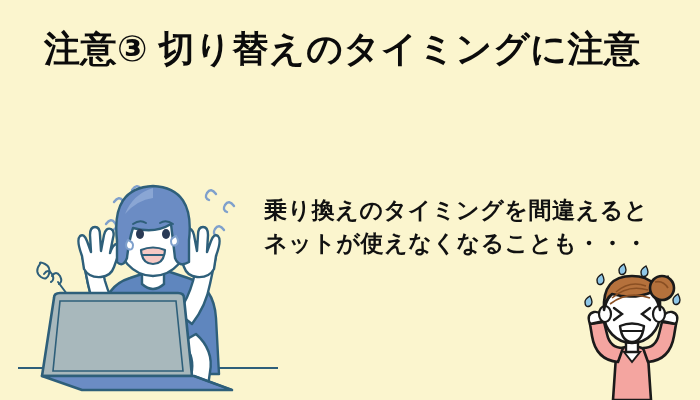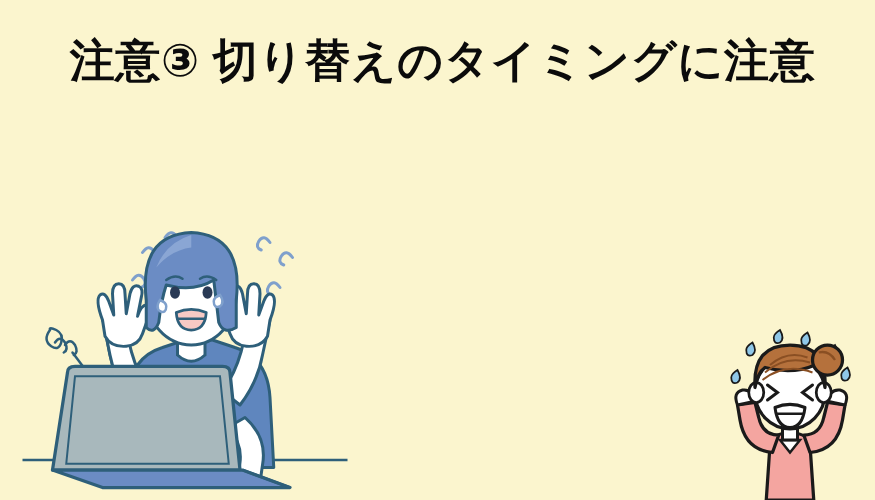--- a/index.html
+++ b/index.html
@@ -23,21 +23,20 @@
     position: absolute;
     left: 44px;
     top: 26px;
     width: 620px;
     font-size: 36px;
     font-weight: bold;
     letter-spacing: 0.5px;
     color: #0B0B0B;
     line-height: 1.25;
     white-space: nowrap;
-    text-align: center;
   }
   #body-text {
     position: absolute;
     left: 264px;
     top: 194px;
     font-size: 23px;
     font-weight: bold;
     color: #111111;
     line-height: 1.42;
     letter-spacing: 0.6px;
@@ -125,20 +124,24 @@
 
       <g>
         <path d="M44 120 q0 -5 6 -5 h118 q6 0 6 5 l8 78 h-150 z" fill="#A8B8BC" stroke="#2E5F7A" stroke-width="2.6" stroke-linejoin="round"></path>
         <path d="M50 123 h116 l7 70 h-130 z" fill="none" stroke="#2E5F7A" stroke-width="1.6"></path>
         <path d="M32 198 h152 l38 14 h-150 z" fill="#6B8CC4" stroke="#2E5F7A" stroke-width="2.6" stroke-linejoin="round"></path>
         <path d="M184 198 l38 14" stroke="#2E5F7A" stroke-width="2.2" fill="none"></path>
       </g>
     </svg>
   </div>
 
+  <div id="body-text">
+    <span class="line">乗り換えのタイミングを間違えると</span>
+    <span class="line">ネットが使えなくなることも・・・</span>
+  </div>
 
   <div class="art" id="art-right">
     <svg viewBox="0 0 138 148" width="138" height="148" xmlns="http://www.w3.org/2000/svg">
       <g fill="#8FC7E8" stroke="#1A1A1A" stroke-width="1.4">
         <path d="M40 22 q4 7 0 10 q-5 2 -5 -4 q0 -3 5 -6 z"></path>
         <path d="M62 12 q4 7 0 10 q-5 2 -5 -4 q0 -3 5 -6 z"></path>
         <path d="M84 14 q4 7 0 10 q-5 2 -5 -4 q0 -3 5 -6 z"></path>
         <path d="M106 24 q4 7 0 10 q-5 2 -5 -4 q0 -3 5 -6 z"></path>
         <path d="M116 42 q4 7 0 10 q-5 2 -5 -4 q0 -3 5 -6 z"></path>
         <path d="M28 44 q4 7 0 10 q-5 2 -5 -4 q0 -3 5 -6 z"></path>

